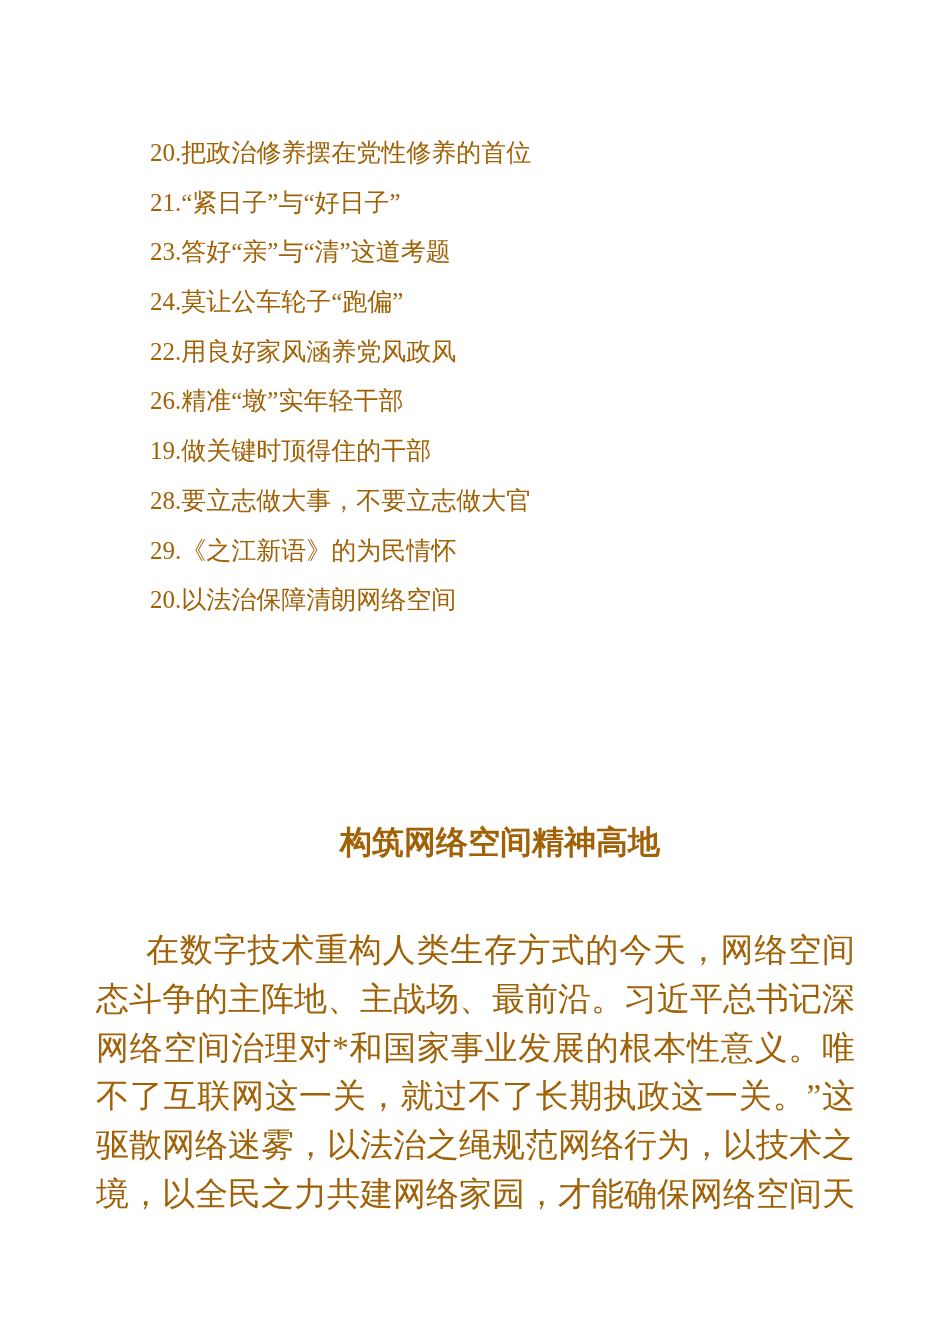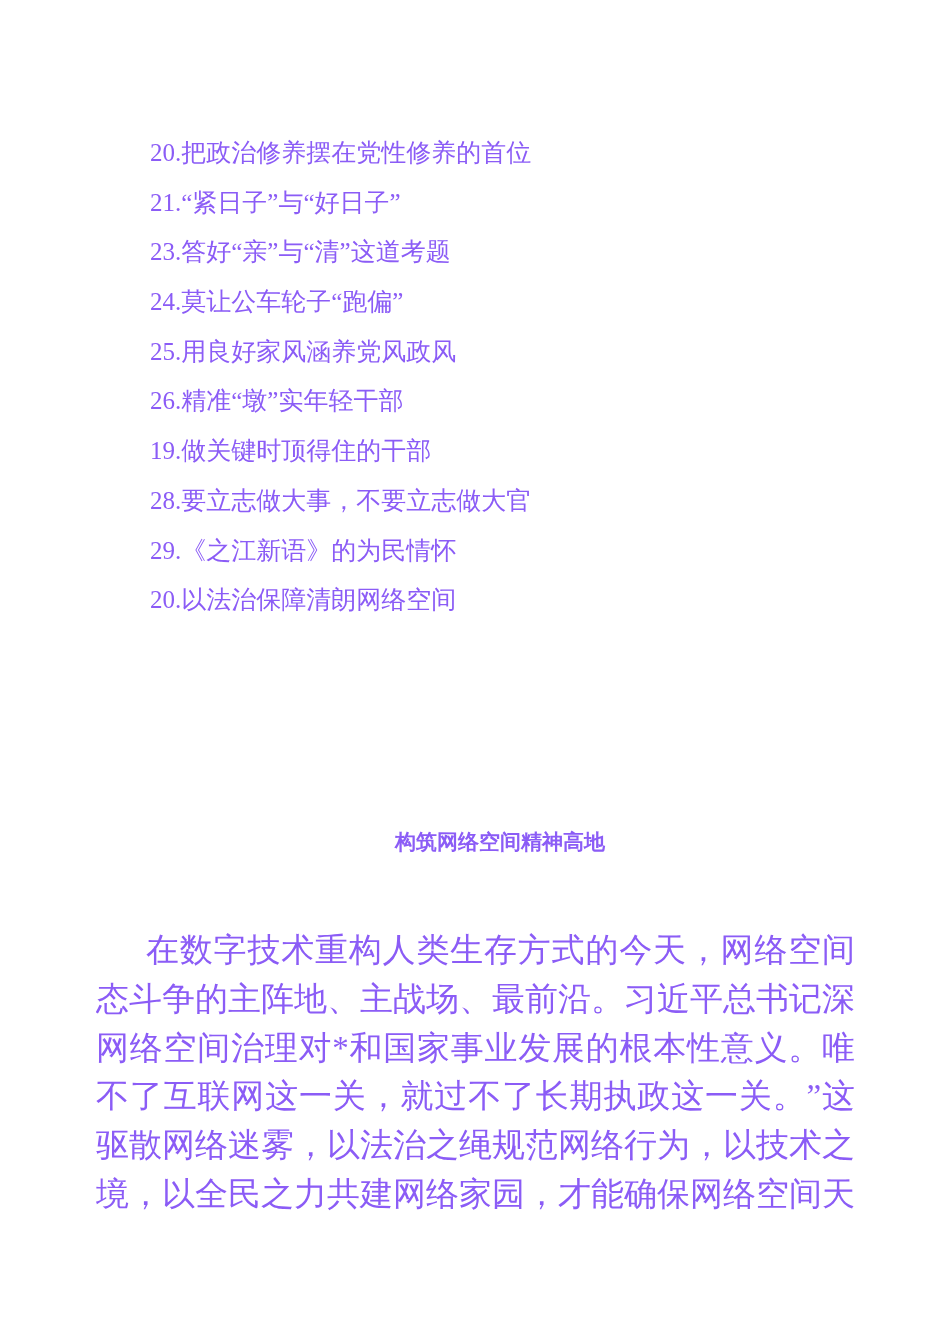--- a/index.html
+++ b/index.html
@@ -5,21 +5,21 @@
   html, body {
     margin: 0;
     padding: 0;
     background: #ffffff;
   }
   .page {
     position: relative;
     width: 908px;
     height: 1344px;
     background: #ffffff;
-    color: #8b5cf6;
+    color: #a16207;
     font-family: "Liberation Serif", "DejaVu Serif", serif;
     overflow: hidden;
   }
   .numbered-list {
     position: absolute;
     left: 150px;
     top: 128px;
     right: 90px;
     font-size: 25px;
     line-height: 49.7px;
@@ -27,21 +27,21 @@
   .list-item {
     white-space: nowrap;
     height: 49.7px;
   }
   .article-title {
     position: absolute;
     left: 146px;
     top: 824px;
     width: 708px;
     text-align: center;
-    font-size: 21px;
+    font-size: 32px;
     font-weight: bold;
     line-height: 36px;
     font-family: Liberation Serif, serif;
   }
   .article-body {
     position: absolute;
     left: 96px;
     top: 926px;
     width: 759px;
     font-size: 33px;
@@ -61,21 +61,21 @@
 </head>
 <body>
 
 <div class="page">
 
   <div class="numbered-list">
     <div class="list-item">20.把政治修养摆在党性修养的首位</div>
     <div class="list-item">21.“紧日子”与“好日子”</div>
     <div class="list-item">23.答好“亲”与“清”这道考题</div>
     <div class="list-item">24.莫让公车轮子“跑偏”</div>
-    <div class="list-item">25.用良好家风涵养党风政风</div>
+    <div class="list-item">22.用良好家风涵养党风政风</div>
     <div class="list-item">26.精准“墩”实年轻干部</div>
     <div class="list-item">19.做关键时顶得住的干部</div>
     <div class="list-item">28.要立志做大事，不要立志做大官</div>
     <div class="list-item">29.《之江新语》的为民情怀</div>
     <div class="list-item">20.以法治保障清朗网络空间</div>
   </div>
 
   <div class="article-title">构筑网络空间精神高地</div>
 
   <div class="article-body">

